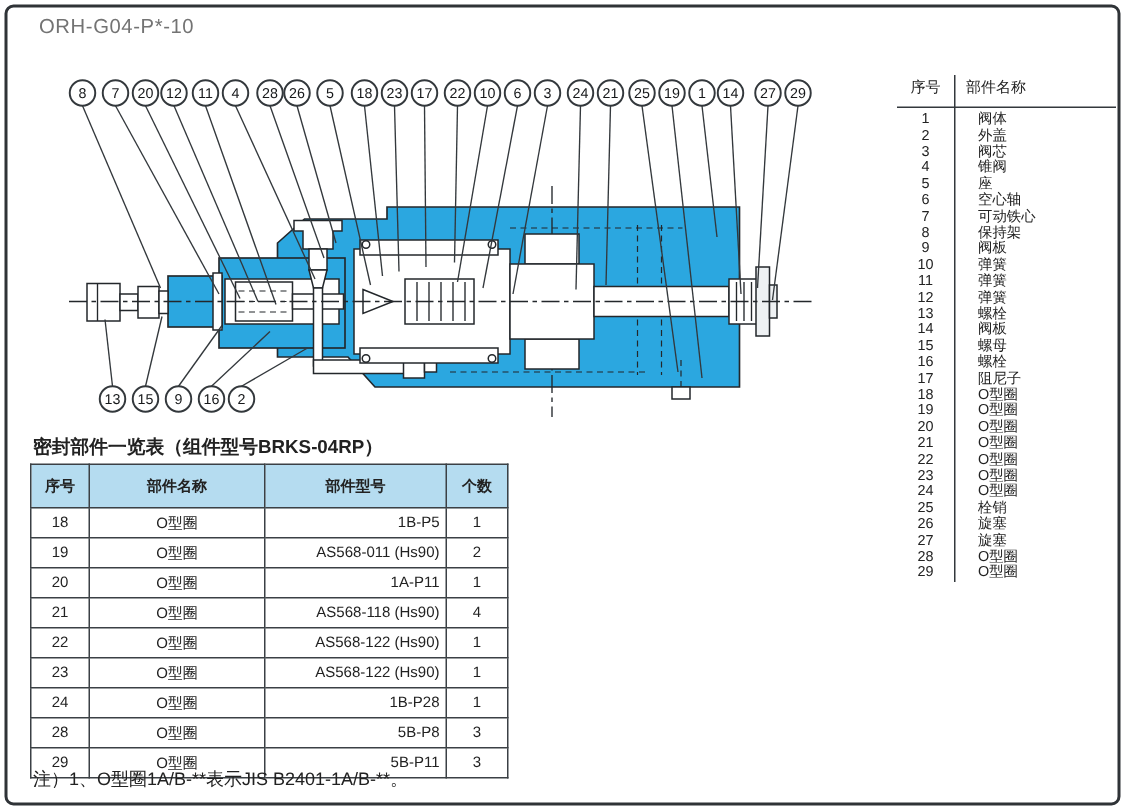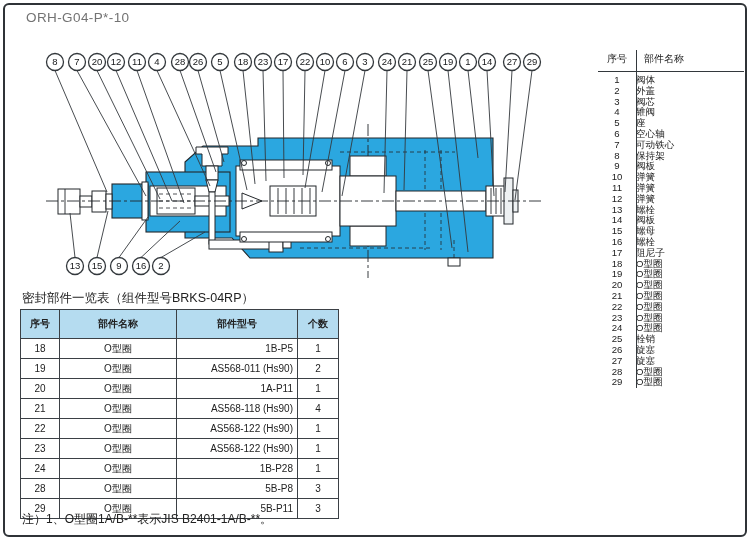--- a/index.html
+++ b/index.html
@@ -29,24 +29,24 @@
   .callout-text{font-size:9.5px;fill:#16181a;text-anchor:middle;font-family:"Liberation Sans",sans-serif;}
   
   .parts-list{position:absolute;left:598px;top:50px;width:146px;font-size:9.6px;line-height:10.8px;}
   .plist-header{display:grid;grid-template-columns:38px 1fr;height:18px;align-items:center;font-size:10px;}
   .plist-header .plist-no{text-align:center;}
   .plist-header .plist-name{padding-left:8px;}
   .plist-hr{height:0;border-top:1.6px solid #33383c;margin:3px 0 3px 0;width:146px;}
   .plist-rows{position:relative;}
   .plist-row{display:grid;grid-template-columns:38px 1fr;}
   .plist-row .plist-no{text-align:center;}
-  .plist-row .plist-name{padding-left:0;}
+  .plist-row .plist-name{padding-left:16px;}
   .plist-vline{position:absolute;left:38px;top:0;bottom:0;width:0;border-left:1.4px solid #33383c;}
   
-  .seal-title{position:absolute;left:22px;top:290px;font-size:12.5px;font-weight:normal;color:#222;}
+  .seal-title{position:absolute;left:22px;top:290px;font-size:12.5px;font-weight:bold;color:#222;}
   table.seal-table{
     position:absolute;left:20px;top:309px;border-collapse:collapse;
     font-size:10px;color:#222;table-layout:fixed;
   }
   table.seal-table th,table.seal-table td{
     border:1.6px solid #3b4045;height:19px;padding:0 4px;background:#fff;
   }
   table.seal-table th{background:#b5dcf0;font-weight:bold;height:28px;text-align:center;}
   td.c-no{background:#b5dcf0;text-align:center;width:30px;}
   th.c-no{width:30px;}

